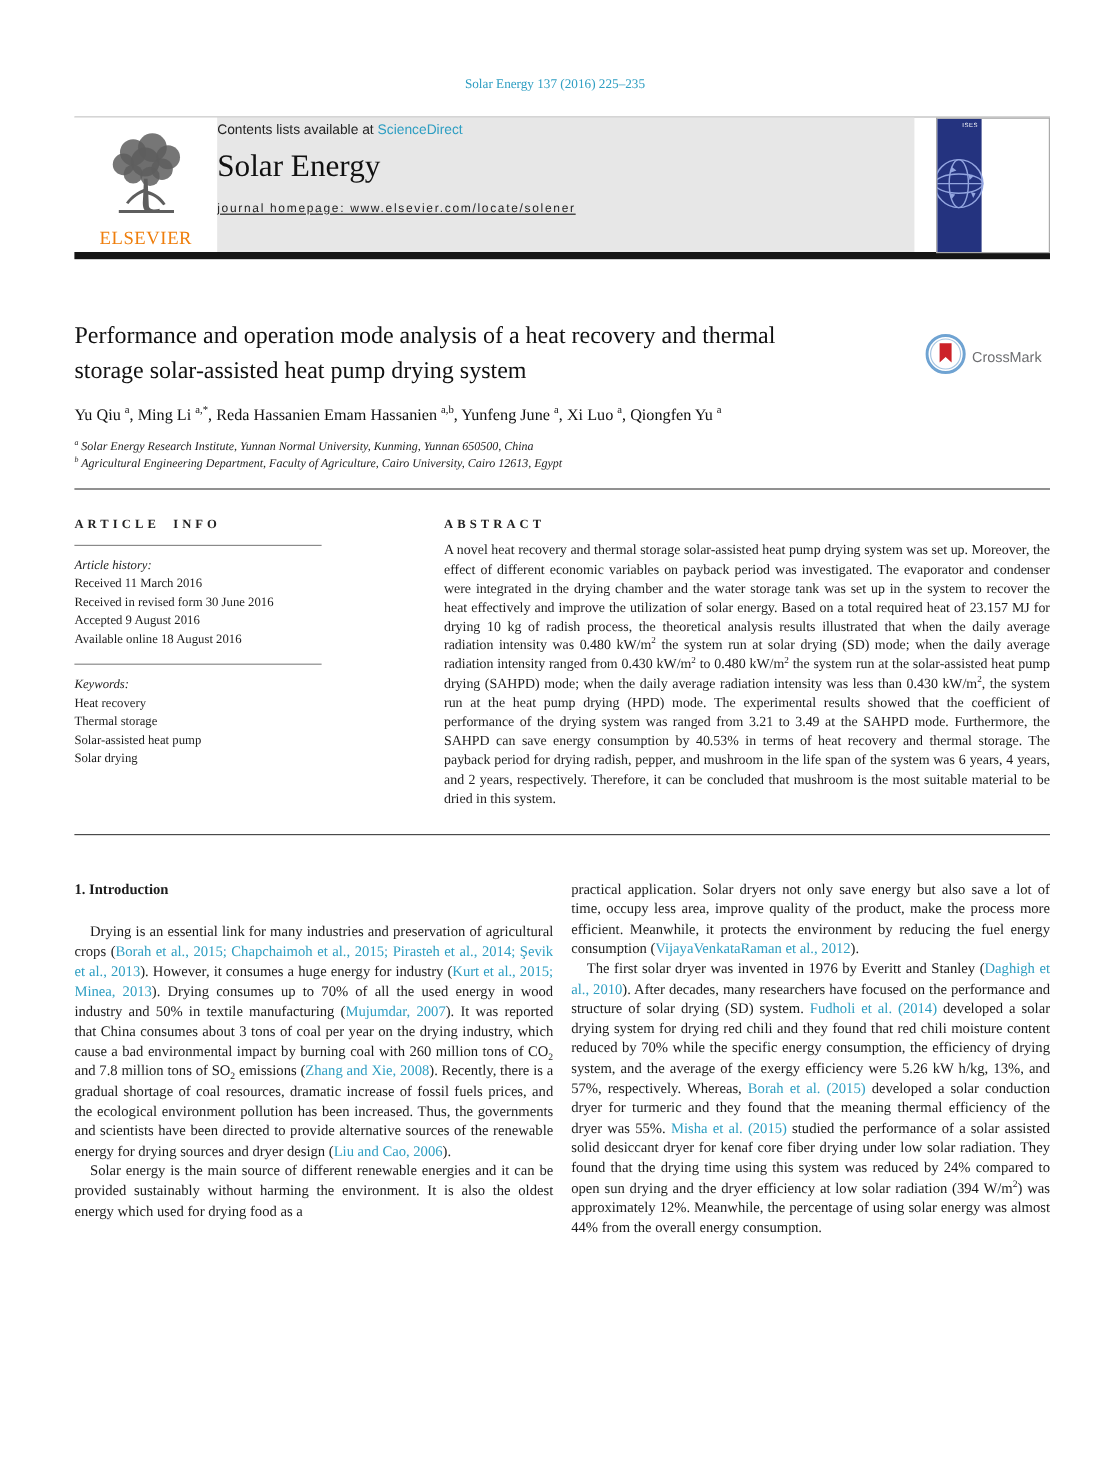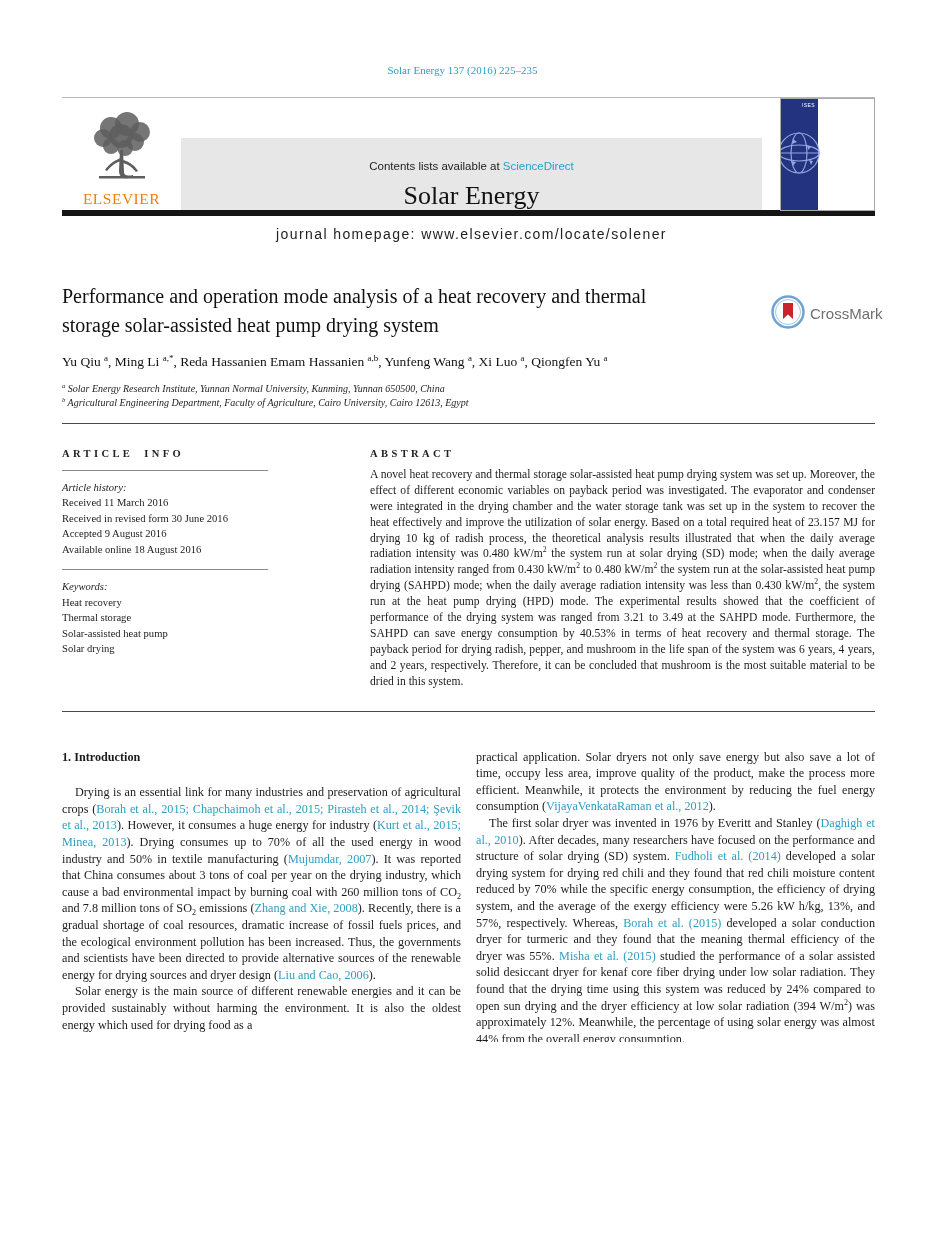--- a/index.html
+++ b/index.html
@@ -19,43 +19,43 @@
   }
   .inner{margin-left:62px;margin-right:50px;}
 
   
   .cite{padding-top:64px;text-align:center;font-size:11px;color:var(--link);}
 
   
   .masthead{display:flex;margin-top:21px;border-top:1px solid #b9b9b9;height:113px;}
   .logo-col{width:119px;display:flex;flex-direction:column;align-items:center;justify-content:flex-end;padding-bottom:2px;background:#fff;}
   .els-word{font-size:15.5px;letter-spacing:.5px;color:var(--els-orange);font-family:"Liberation Serif",serif;}
-  .mast-center{flex:1;background:#e7e7e7;text-align:center;padding-top:22px;font-family:"Liberation Sans",sans-serif;margin-top:40px;}
+  .mast-center{flex:1;background:#e7e7e7;text-align:left;padding-top:5px;font-family:"Liberation Sans",sans-serif;}
   .contents-line{font-size:11.5px;color:#222;}
   .contents-line .lnk{color:var(--link);}
   .mast-title{font-family:"Liberation Serif",serif;font-size:26px;color:#111;margin-top:9px;}
-  .homepage-line{font-size:14px;letter-spacing:1.4px;margin-top:15px;color:#222;}
+  .homepage-line{font-size:10px;letter-spacing:1.4px;margin-top:15px;color:#222;text-decoration:underline;}
   .cover-col{width:95px;margin-left:18px;height:113px;border:1px solid #aaa;display:flex;position:relative;overflow:hidden;}
   .cover-left{width:60%;background:var(--cover-cream);position:relative;padding:4px 3px 0 4px;}
   .cover-minibox{width:11px;height:13px;border:1px solid var(--cover-navy);margin-bottom:8px;display:flex;flex-direction:column;justify-content:space-evenly;padding:1px;}
   .cover-minibox i{display:block;height:1px;background:var(--cover-navy);}
   .cover-title{font-family:"Liberation Serif",serif;font-weight:bold;color:var(--cover-navy);font-size:10.5px;letter-spacing:1px;line-height:12px;}
   .cover-rule{height:1px;background:#3f9ea8;margin:4px 0 5px 0;width:90%;}
   .cover-lines i{display:block;height:1.5px;background:#5560a6;margin-bottom:3.5px;}
   .cover-right{width:40%;background:var(--cover-navy);position:relative;}
   .cover-ises{position:absolute;top:3px;right:3px;color:#fff;font-family:"Liberation Sans",sans-serif;font-size:5px;letter-spacing:.5px;}
   .cover-globe{position:absolute;top:28px;left:-8px;}
 
   .black-bar{height:6px;background:#151515;}
 
   
-  .title-row{display:flex;margin-top:66px;gap:48px;}
+  .title-row{display:flex;margin-top:50px;gap:48px;}
   .art-title{flex:1;font-size:20px;line-height:28.5px;color:#111;padding-right:30px;}
   .crossmark{width:104px;display:flex;align-items:center;gap:5px;padding-top:6px;}
-  .crossmark-label{font-family:"Liberation Sans",sans-serif;font-size:15px;color:#6d6e71;}
+  .crossmark-label{font-family:"Liberation Sans",sans-serif;font-size:12px;color:#6d6e71;}
 
   .authors{margin-top:15px;font-size:13.5px;color:#111;}
   .affils{margin-top:12px;font-size:10px;font-style:italic;line-height:13.5px;}
 
   .rule-dark{border-top:1px solid #4a4a4a;margin-top:14px;}
 
   
   .info-abs{display:flex;padding-top:22px;gap:48px;}
   .info-col{width:206px;margin-right:54px;flex-shrink:0;font-size:10.6px;line-height:15.5px;}
   .blk-heading{font-size:10.5px;letter-spacing:3.4px;word-spacing:5px;font-weight:bold;color:#222;}
@@ -152,21 +152,21 @@
           <svg width="34" height="34" viewBox="0 0 34 34">
             <circle cx="17" cy="17" r="15.5" fill="#fff" stroke="#6fa3d2" stroke-width="2.5"></circle>
             <circle cx="17" cy="17" r="12.5" fill="none" stroke="#a8c6e2" stroke-width="1"></circle>
             <path d="M12 8 h10 v16 l-5 -4.5 -5 4.5 z" fill="#cc2229"></path>
           </svg>
         </span>
         <span class="crossmark-label">CrossMark</span>
       </div>
     </div>
 
-    <div class="authors"><span>Yu Qiu </span><span class="sup">a</span><span>, Ming Li </span><span class="sup">a,*</span><span>, Reda Hassanien Emam Hassanien </span><span class="sup">a,b</span><span>, Yunfeng Wang </span><span class="sup">a</span><span>, Xi Luo </span><span class="sup">a</span><span>, Qiongfen Yu </span><span class="sup">a</span></div>
+    <div class="authors"><span>Yu Qiu </span><span class="sup">a</span><span>, Ming Li </span><span class="sup">a,*</span><span>, Reda Hassanien Emam Hassanien </span><span class="sup">a,b</span><span>, Yunfeng June </span><span class="sup">a</span><span>, Xi Luo </span><span class="sup">a</span><span>, Qiongfen Yu </span><span class="sup">a</span></div>
 
     <div class="affils">
       <div><span class="sup">a</span><span> Solar Energy Research Institute, Yunnan Normal University, Kunming, Yunnan 650500, China</span></div>
       <div><span class="sup">b</span><span> Agricultural Engineering Department, Faculty of Agriculture, Cairo University, Cairo 12613, Egypt</span></div>
     </div>
 
     <div class="rule-dark"></div>
 
     <div class="info-abs">
       <div class="info-col">

